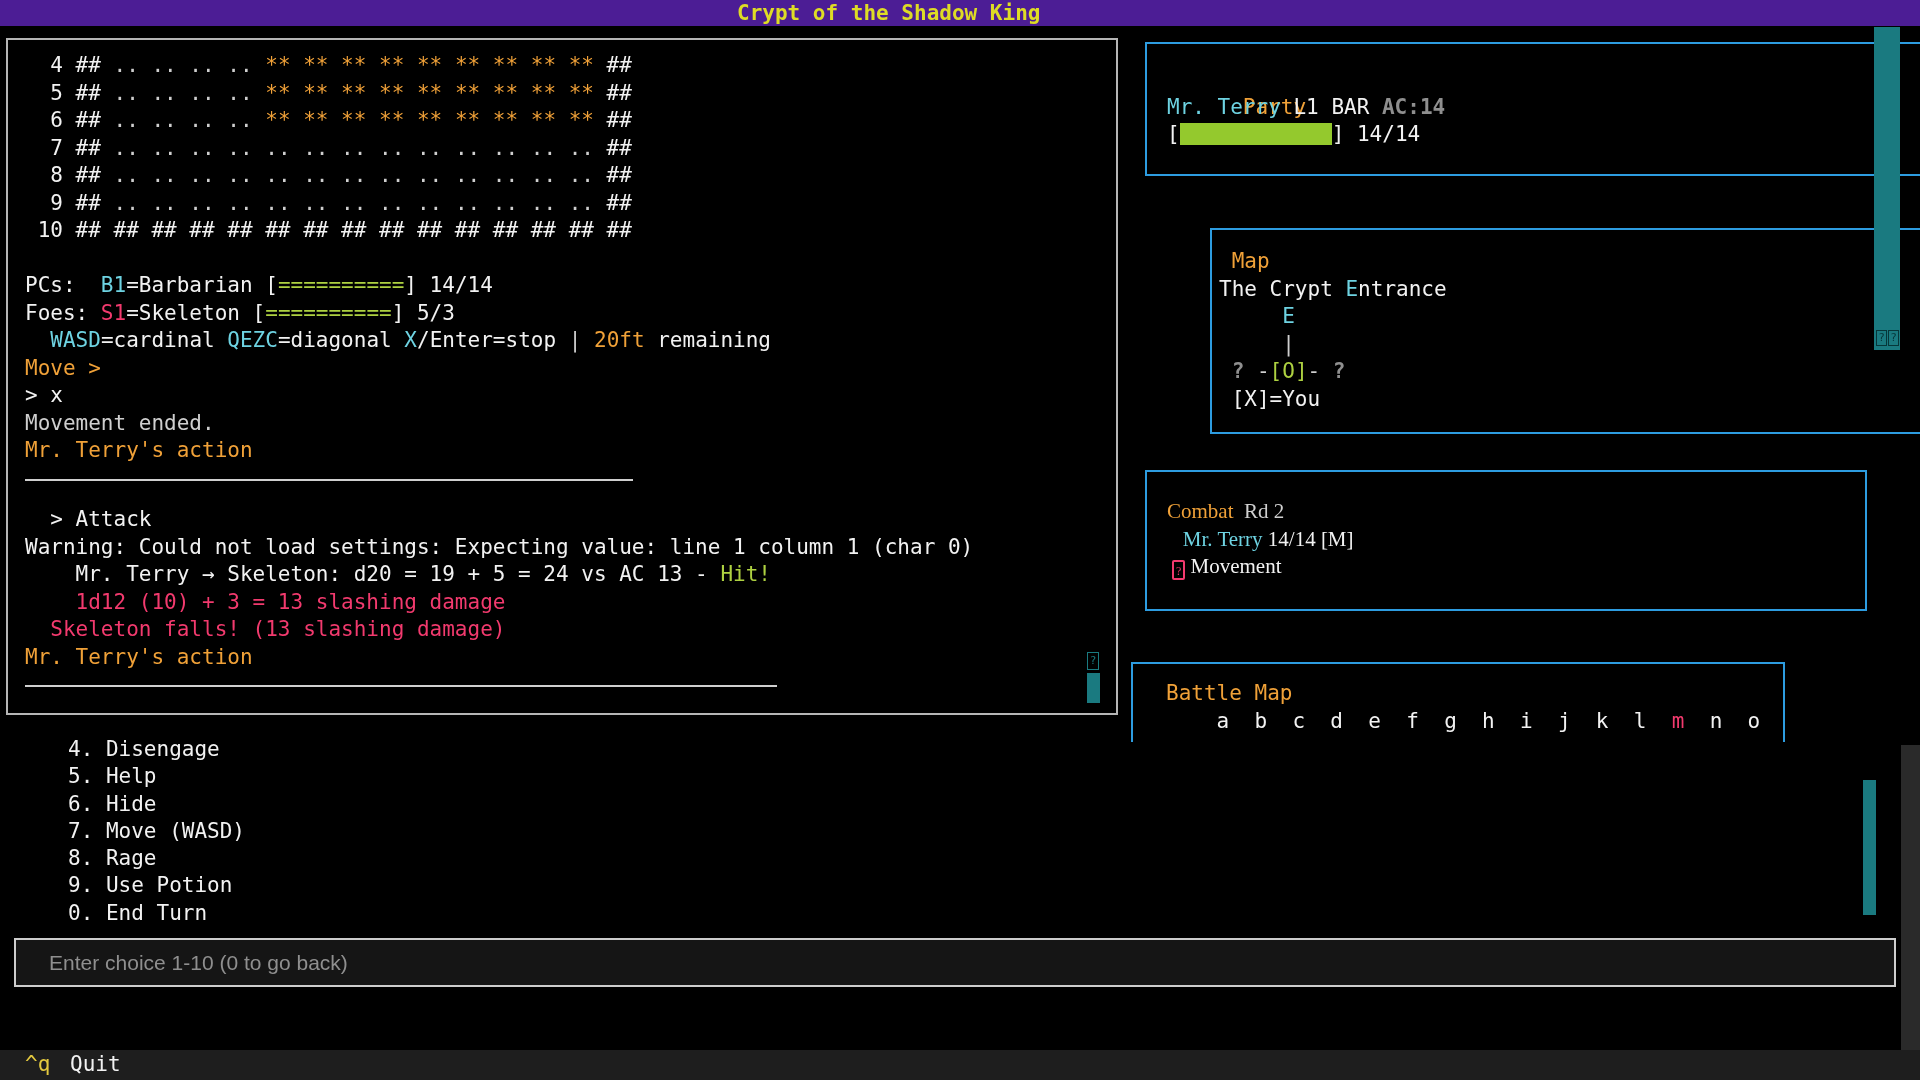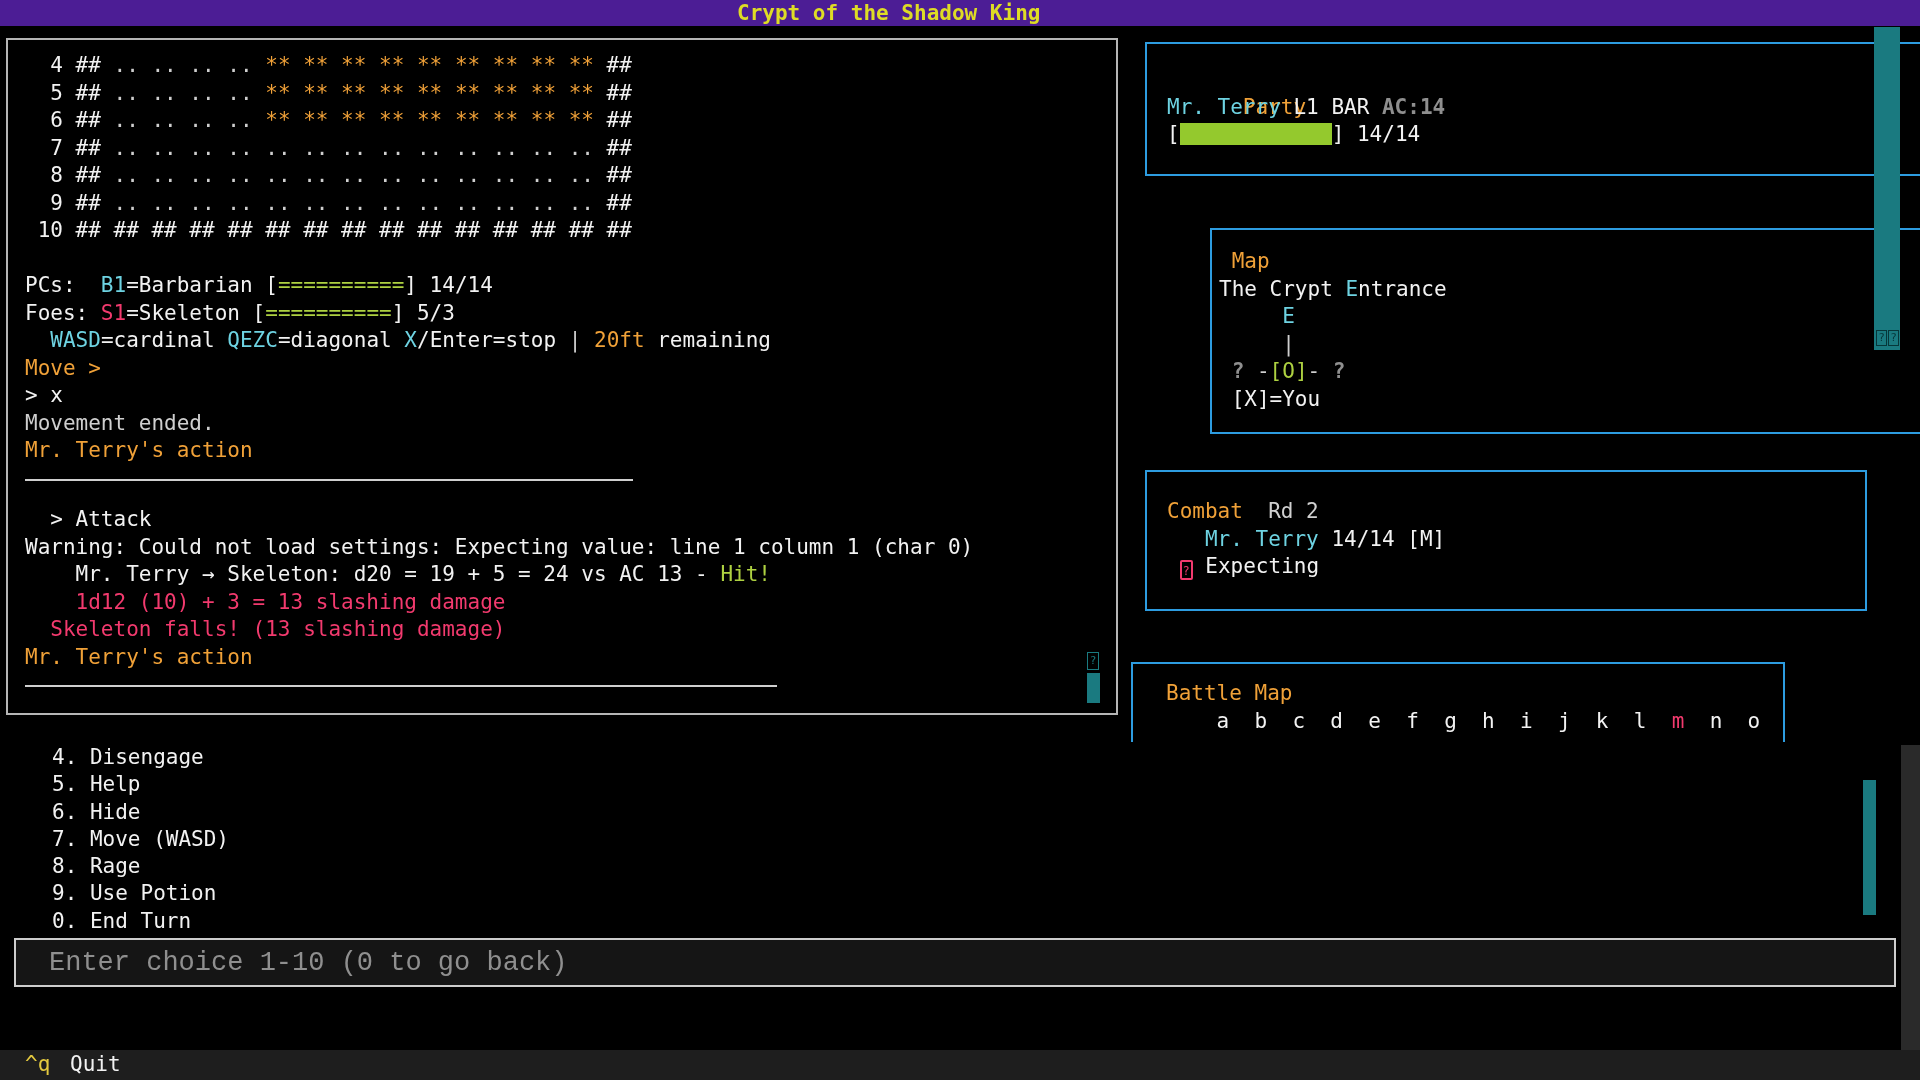--- a/index.html
+++ b/index.html
@@ -26,36 +26,36 @@
   .seg-p { color:#f23a6e; }
   .seg-o { color:#f0a138; }
   .seg-y { color:#e9e472; }
   .seg-gr { color:#aed141; }
   .tofu {
     display:inline-block; width:13px; height:20px; line-height:18px; text-align:center;
     font-size:12px; vertical-align:-2px; border-radius:2px;
   }
   .tofu-pink { border:2px solid #f23a6e; color:#f23a6e; }
   
-  #menu { left:52px; top:736px;margin-top:8px; }
+  #menu { left:68px; top:736px; }
   .menu-item { height:27.3px; white-space:pre; color:#f2f2f2; }
   #choice-input {
     position:absolute; left:14px; top:938px; width:1882px; height:49px;
     background:#151515; border:2px solid #cdcdcd; color:#8f8f8f;
-    font-family:Liberation Mono, monospace; font-size:27px; padding-left:33px; outline:none;
+    font-family:Liberation Sans, sans-serif; font-size:21px; padding-left:33px; outline:none;
   }
   #choice-input::placeholder { color:#8f8f8f; opacity:1; }
   #status-bar { left:0; top:1050px; width:1920px; height:30px; background:#1e1e1e; white-space:pre; }
   #status-key { position:absolute; left:25px; top:1px; color:#e3c93f; }
   #status-label { position:absolute; left:70px; top:1px; color:#f2f2f2; }
   
   .bluepanel { border:2px solid #2d9ce0; background:#000; }
   #party-panel  { left:1145px; top:42px;  width:858px; height:134px; padding:22px 0 0 20px; }
   #map-panel    { left:1210px; top:228px; width:722px; height:206px; padding:18px 0 18px 7px; }
-  #combat-panel { left:1145px; top:470px; width:722px; height:141px; padding:26px 0 0 20px; }
+  #combat-panel { left:1145px; top:470px; width:722px; height:141px; padding:26px 0 0 20px;font-family:Liberation Serif, serif; }
   #battle-map-panel {
     left:1131px; top:662px; width:654px; height:80px; padding:16px 0 0 33px;
     border:2px solid #2d9ce0; border-bottom:none; background:#000;
   }
   .panel-line { height:27.5px; white-space:pre; }
   
   .hpbar-fill { display:inline-block; width:152px; height:22px; background:#94c92d; vertical-align:-4px; }
   
   .teal { background:#1a7a80; }
   #scroll-right-top { left:1874px; top:27px; width:26px; height:323px; }
@@ -142,21 +142,21 @@
       <div class="panel-line"><span class="seg-w">The Crypt </span><span class="seg-c">E</span><span class="seg-w">ntrance</span></div>
       <div class="panel-line"><span class="seg-c">     E</span></div>
       <div class="panel-line"><span class="seg-d">     |</span></div>
       <div class="panel-line"><span class="seg-g"> ? </span><span class="seg-d">-</span><span class="seg-gr">[O]</span><span class="seg-d">-</span><span class="seg-g"> ?</span></div>
       <div class="panel-line"><span class="seg-w"> [X]=You</span></div>
     </div>
 
   <div id="combat-panel" class="abs bluepanel">
       <div class="panel-line"><span class="seg-o">Combat</span><span class="seg-d">  Rd 2</span></div>
       <div class="panel-line"><span class="seg-w">   </span><span class="seg-c">Mr. Terry </span><span class="seg-w">14/14 [M]</span></div>
-      <div class="panel-line"><span class="seg-w"> </span><span class="tofu tofu-pink">?</span><span class="seg-w"> Expecting</span></div>
+      <div class="panel-line"><span class="seg-w"> </span><span class="tofu tofu-pink">?</span><span class="seg-w"> Movement</span></div>
     </div>
 
   <div id="battle-map-panel" class="abs">
       <div class="panel-line"><span class="seg-o">Battle Map</span></div>
       <div class="panel-line"><span class="seg-w">    a  b  c  d  e  f  g  h  i  j  k  l  </span><span class="seg-p">m</span><span class="seg-w">  n  o</span></div>
     </div>
 
   <div id="scroll-track-right" class="abs"></div>
   <div id="scroll-right-top" class="abs teal"></div>
   <div id="scroll-glyph-a" class="scroll-glyph">?</div>

